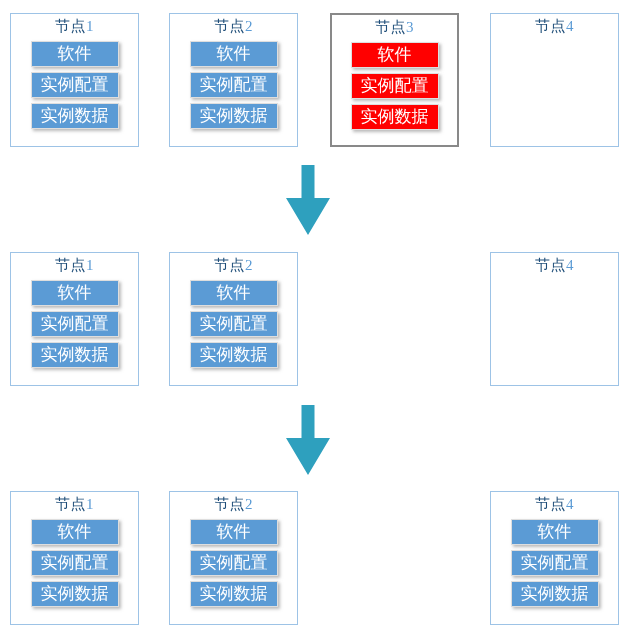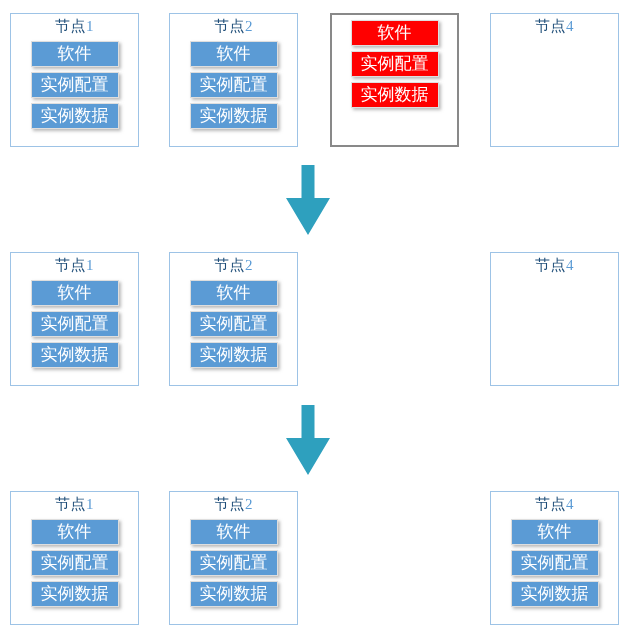--- a/index.html
+++ b/index.html
@@ -71,20 +71,21 @@
       <div class="ibox">实例配置</div>
       <div class="ibox">实例数据</div>
     </div>
     <div class="node" style="left:169px">
       <div class="node-title"><span>节点</span><span class="num">2</span></div>
       <div class="ibox">软件</div>
       <div class="ibox">实例配置</div>
       <div class="ibox">实例数据</div>
     </div>
     <div class="node failed" style="left:330px">
+      <div class="node-title"><span>节点</span><span class="num">3</span></div>
       <div class="ibox">软件</div>
       <div class="ibox">实例配置</div>
       <div class="ibox">实例数据</div>
     </div>
     <div class="node" style="left:490px">
       <div class="node-title"><span>节点</span><span class="num">4</span></div>
     </div>
   </div>
 
   <div class="arrow" style="top:165px">

